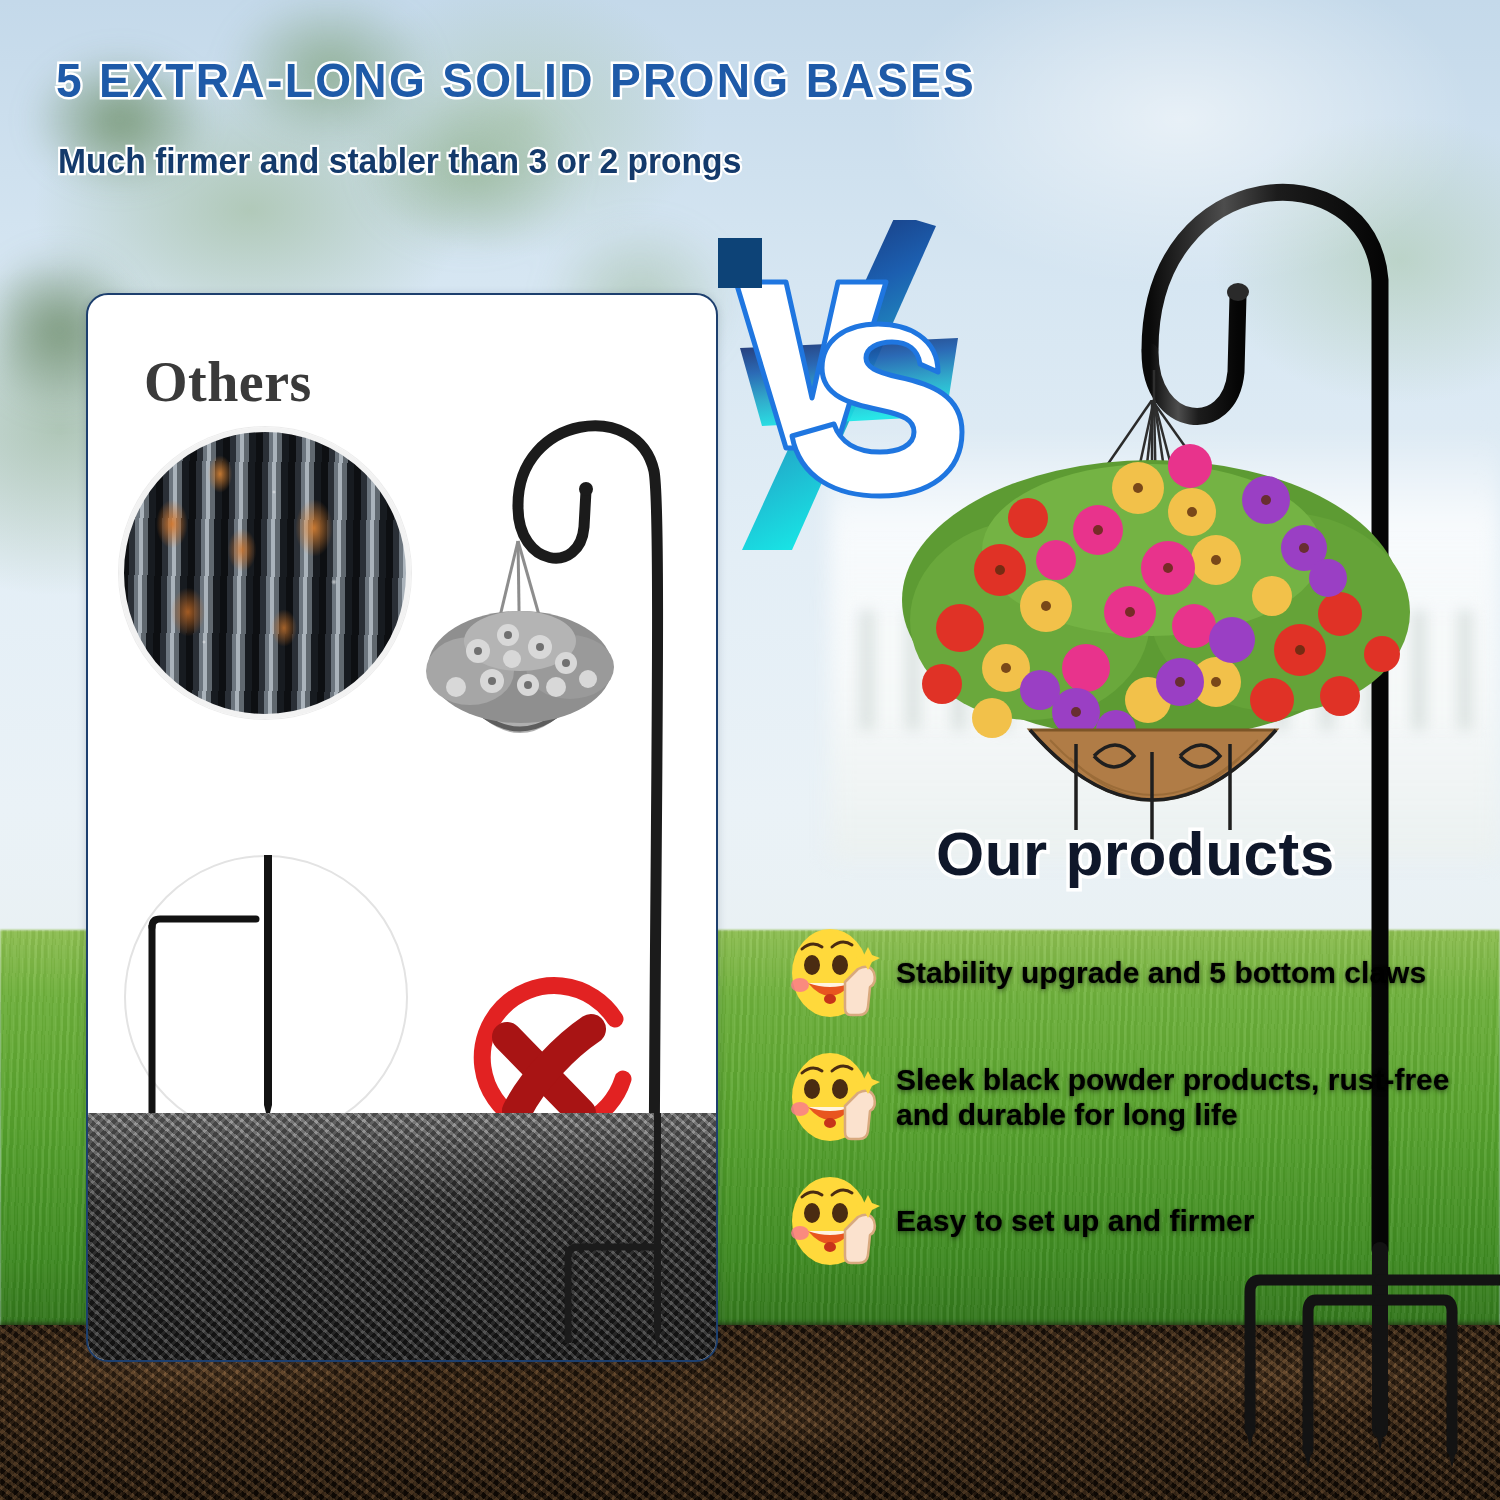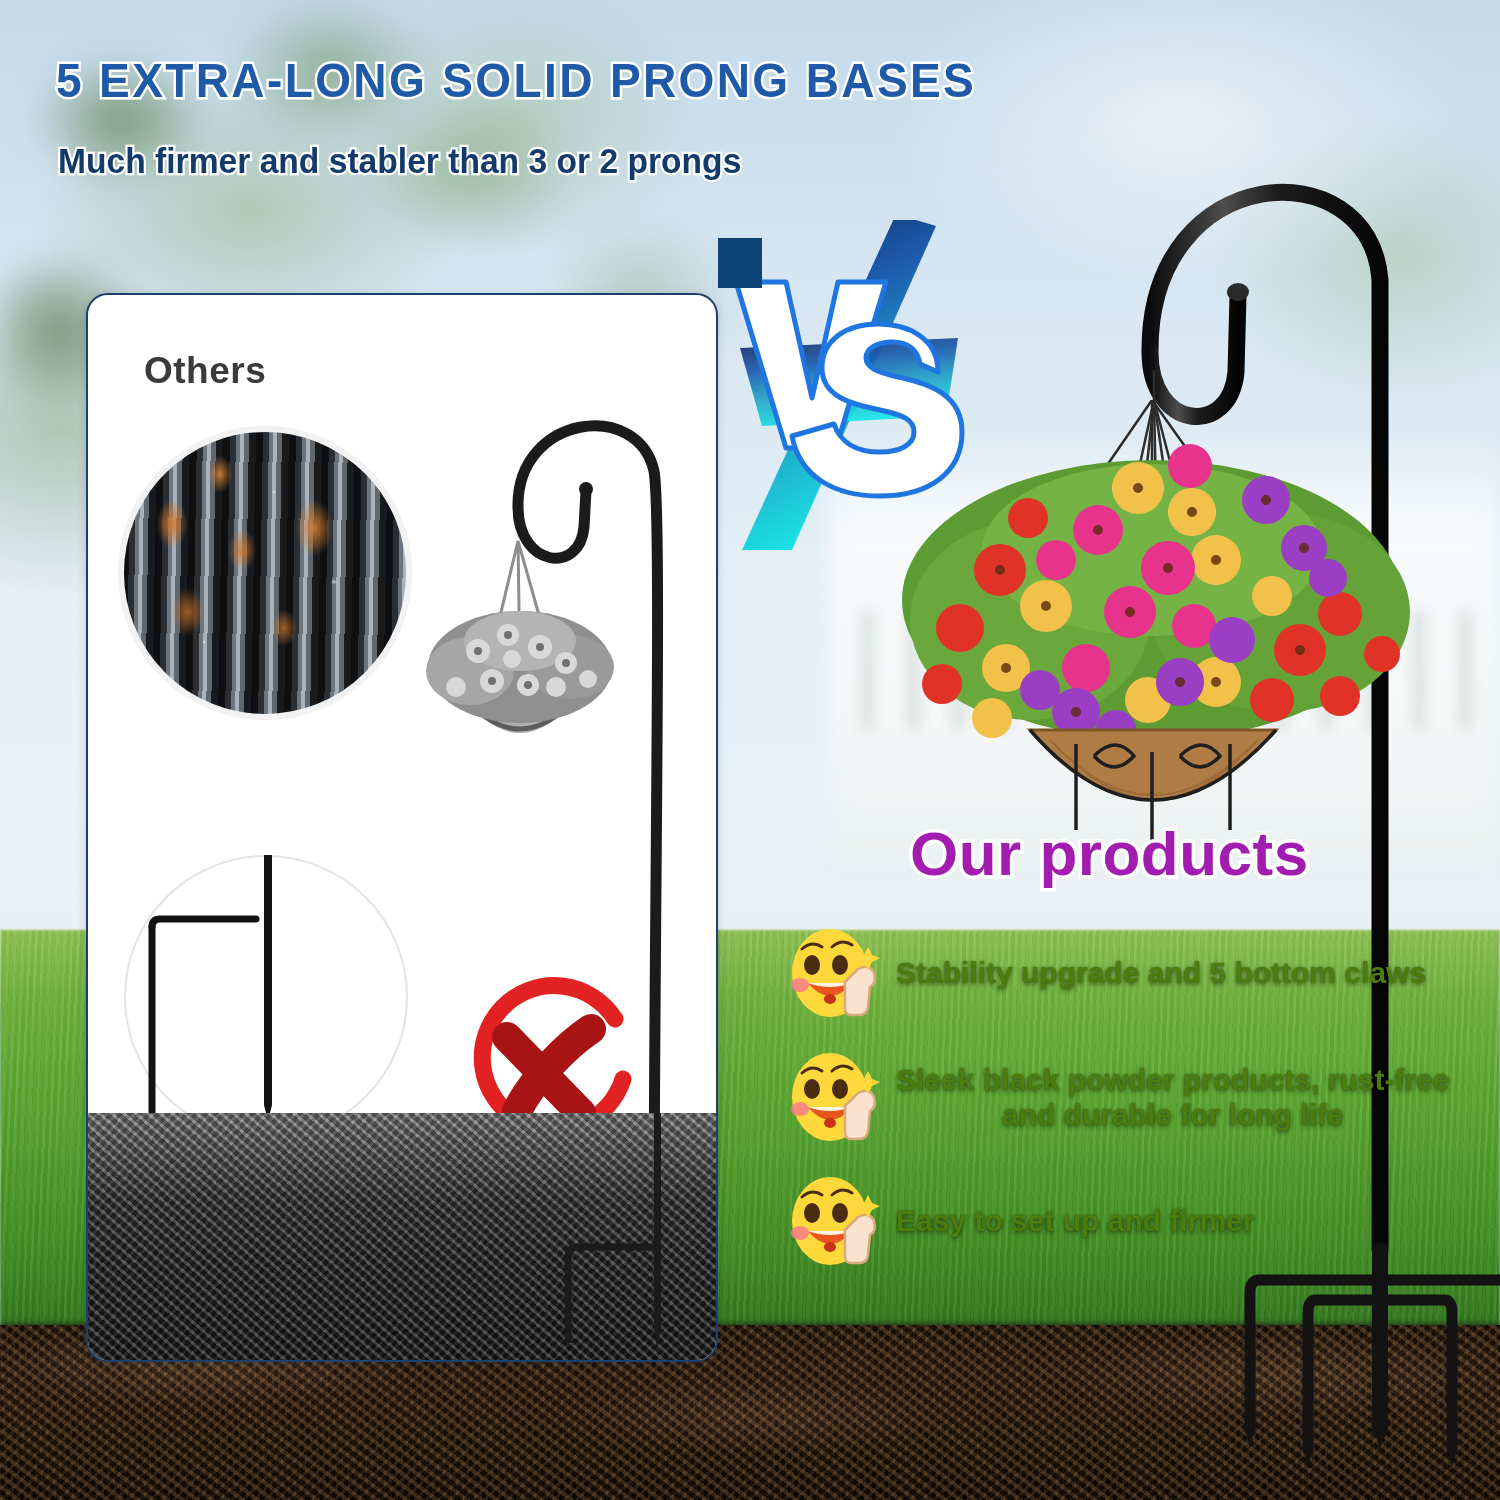--- a/index.html
+++ b/index.html
@@ -64,22 +64,22 @@
     -webkit-text-stroke:5px #ffffff;paint-order:stroke fill;white-space:nowrap;}
   .subhead{position:absolute;left:58px;top:143px;font-size:35px;line-height:1;
     font-weight:bold;font-family:"Liberation Sans Narrow","Liberation Sans",sans-serif;
     color:#143a6b;transform:scaleX(.96);transform-origin:left center;
     -webkit-text-stroke:4.5px #ffffff;paint-order:stroke fill;white-space:nowrap;}
 
   
   .card{position:absolute;left:86px;top:293px;width:628px;height:1065px;
     background:#ffffff;border:2px solid #1d3f6e;border-radius:22px;overflow:hidden;
     box-shadow:0 2px 10px rgba(20,40,70,.18);}
-  .card-title{position:absolute;left:56px;top:55px;font-size:37px;font-weight:bold;
-    font-family:Liberation Sans, sans-serif;color:#3a3a3a;
+  .card-title{position:absolute;left:56px;top:55px;font-size:56px;font-weight:bold;
+    font-family:Liberation Serif, serif;color:#3a3a3a;
     letter-spacing:.5px;}
 
   .rust-circle{position:absolute;left:31px;top:132px;width:282px;height:282px;border-radius:50%;
     border:5px solid #f2f2f2;overflow:hidden;box-shadow:0 0 0 1px rgba(0,0,0,.08);
     background:
       repeating-linear-gradient(91deg,
         #0d0f12 0 7px, #2a2f36 7px 13px, #6c757e 13px 17px, #aab3bb 17px 21px,
         #60686f 21px 26px, #171b20 26px 33px);}
   .rust-circle::after{content:"";position:absolute;inset:0;
     background:
@@ -104,29 +104,29 @@
     background:
       repeating-linear-gradient(41deg, rgba(210,210,210,.22) 0 3px, rgba(0,0,0,.35) 3px 8px),
       repeating-linear-gradient(-48deg, rgba(190,190,190,.16) 0 3px, rgba(0,0,0,.30) 3px 7px);
     filter:blur(.4px);}
 
   
   .vs-wrap{position:absolute;left:700px;top:220px;width:300px;height:340px;}
   .vs-square{position:absolute;left:18px;top:18px;width:44px;height:50px;background:#0d4377;}
 
   
-  .our-products{position:absolute;left:910px;top:818px;font-size:62px;font-weight:bold;
-    font-family:"Liberation Sans Narrow","Liberation Sans",sans-serif;color:#a21caf;
+  .our-products{position:absolute;left:936px;top:818px;font-size:62px;font-weight:bold;
+    font-family:"Liberation Sans Narrow","Liberation Sans",sans-serif;color:#0f172a;
     -webkit-text-stroke:7px #ffffff;paint-order:stroke fill;letter-spacing:.5px;white-space:nowrap;}
 
   .bullets{position:absolute;left:786px;top:925px;width:700px;}
   .bullet{position:relative;display:flex;align-items:center;margin-bottom:28px;min-height:96px;}
-  .bullet-txt{font-size:30px;font-weight:bold;color:#4d7c0f;line-height:1.18;
+  .bullet-txt{font-size:30px;font-weight:bold;color:#000000;line-height:1.18;
     font-family:"Liberation Sans Narrow","Liberation Sans",sans-serif;
-    text-shadow:0 2px 5px rgba(0,0,0,.45), 0 0 2px rgba(0,0,0,.35);margin-left:10px;white-space:pre-line;text-align:center;}
+    text-shadow:0 2px 5px rgba(0,0,0,.45), 0 0 2px rgba(0,0,0,.35);margin-left:10px;white-space:pre-line;}
   .emoji{flex:0 0 auto;width:100px;height:96px;position:relative;}
 
   svg{display:block;}
 </style>
 </head>
 <body>
 
 <div id="stage">
 
   <div class="bg-sky"></div>

